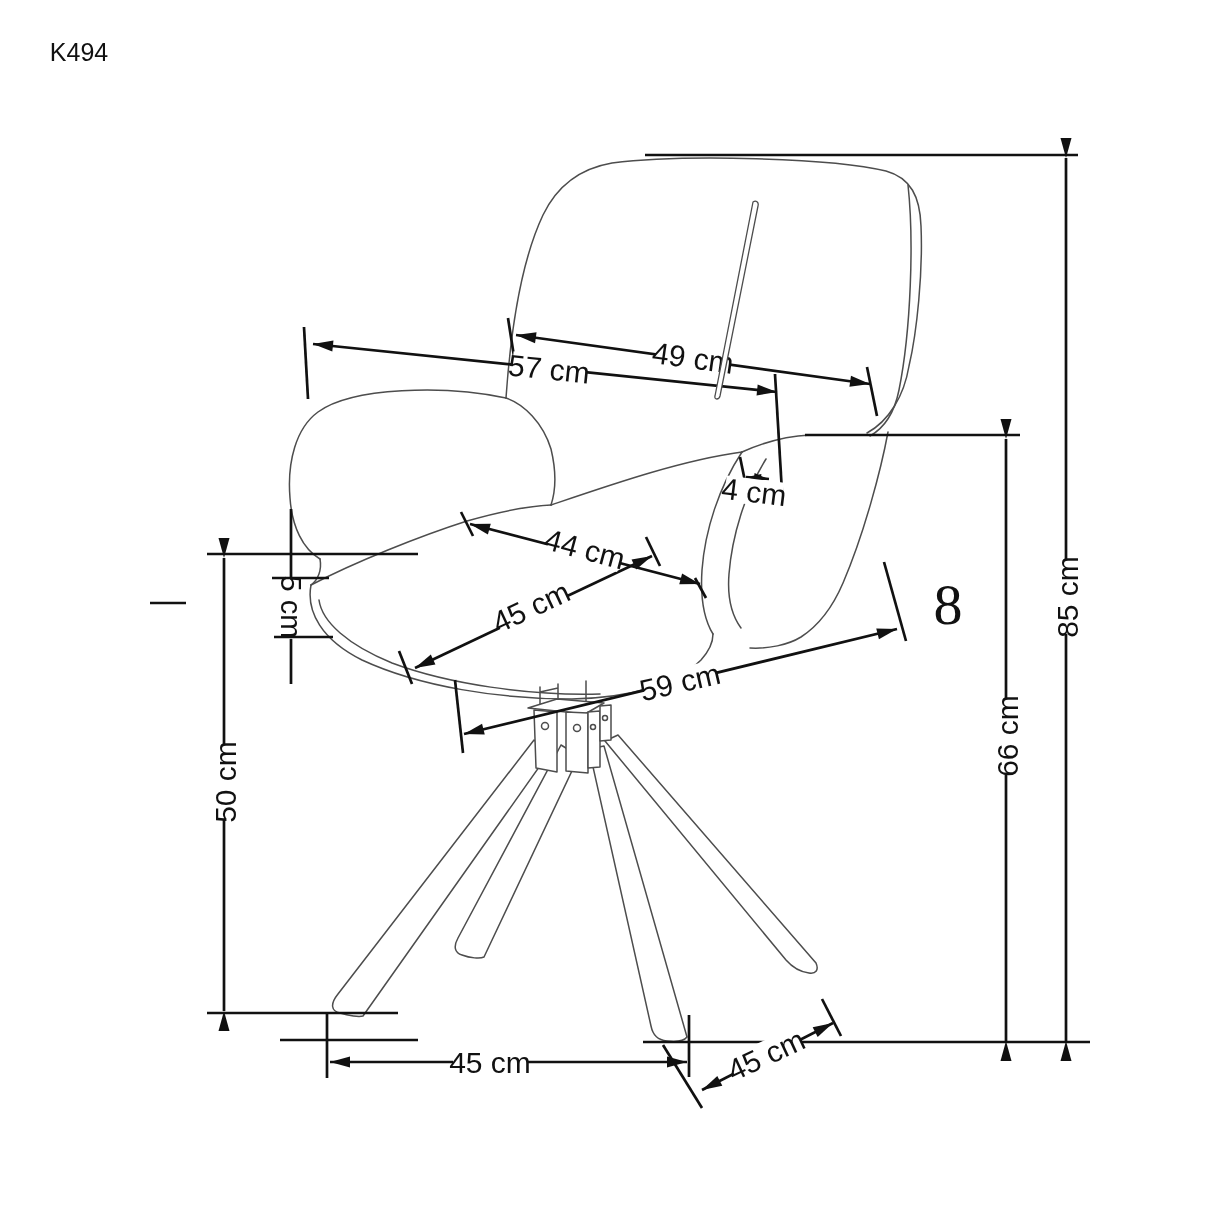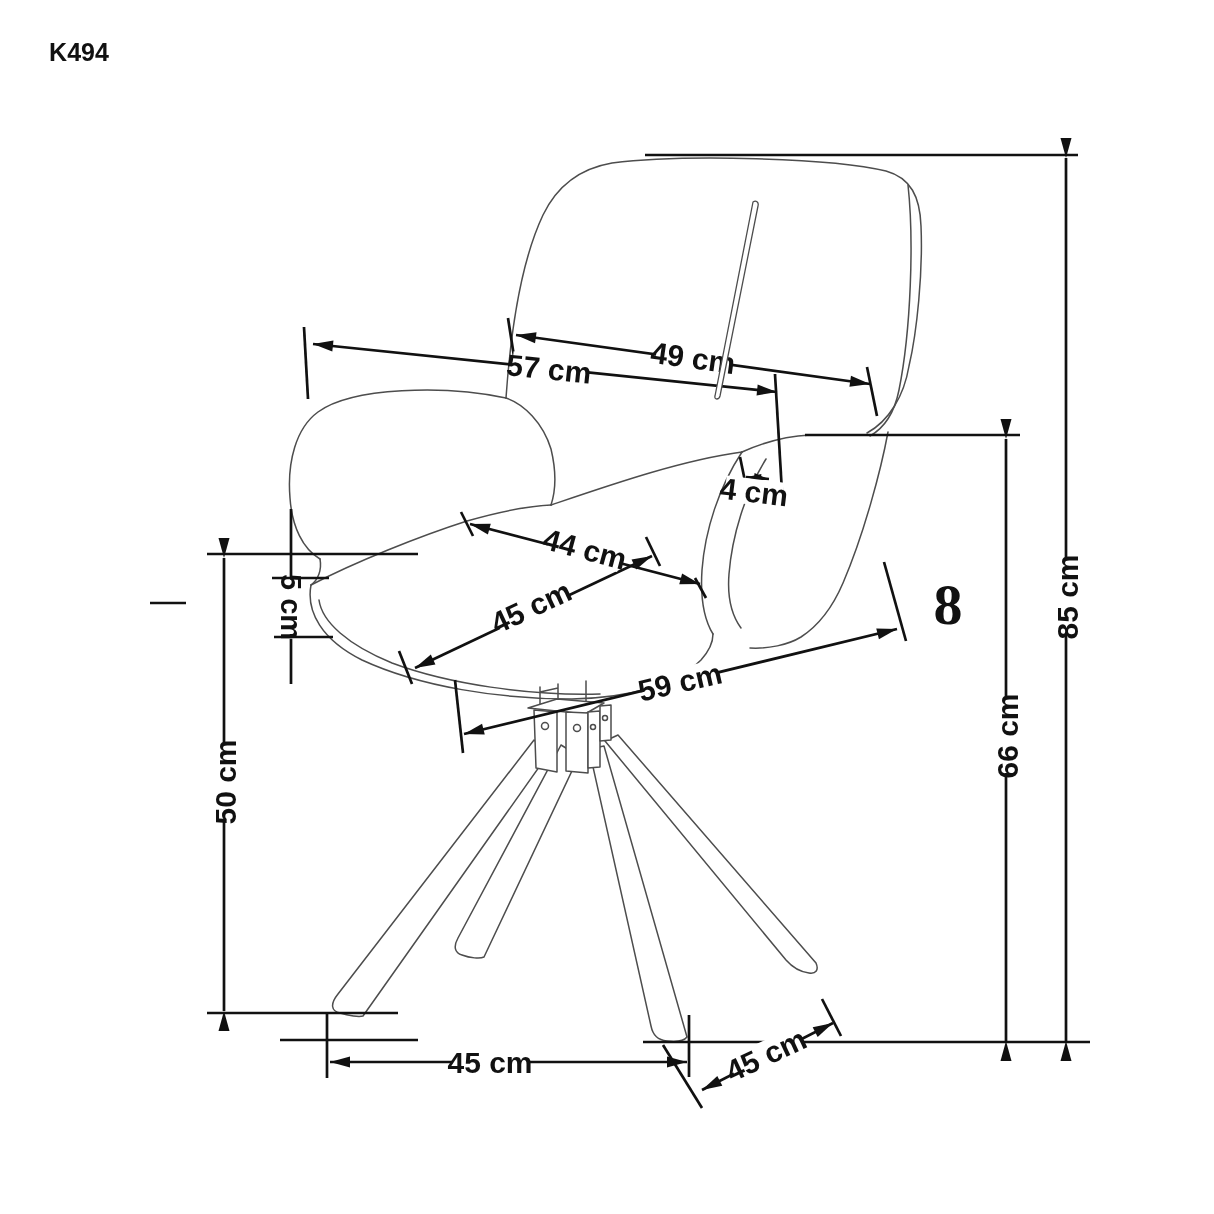--- a/index.html
+++ b/index.html
@@ -1,17 +1,17 @@
 <!DOCTYPE html>
 <html><head>
 <meta charset="utf-8">
 <style>
   html,body{margin:0;padding:0;background:#fff;}
   body{width:1214px;height:1214px;position:relative;font-family:"Liberation Sans",sans-serif;}
-  .stage{position:absolute;inset:0;font-weight:bold;}
+  .stage{position:absolute;inset:0;}
   svg{display:block;}
   .dimtext{font-family:"Liberation Sans",sans-serif;font-size:30px;fill:#111;}
   .smalltext{font-family:"Liberation Sans",sans-serif;font-size:29px;fill:#111;}
   .bigmark{font-family:"Liberation Serif",serif;font-size:58px;fill:#111;}
   .modeltext{font-family:"Liberation Sans",sans-serif;font-size:25px;fill:#111;}
   .chair{stroke:#4d4d4d;stroke-width:1.5;fill:none;stroke-linecap:round;stroke-linejoin:round;}
   .chairfill{stroke:#4d4d4d;stroke-width:1.5;fill:#fff;stroke-linejoin:round;}
   .dim{stroke:#111;stroke-width:2.7;fill:none;stroke-linecap:butt;}
   .arr{fill:#111;stroke:none;}
   .mask{fill:#fff;stroke:none;}

